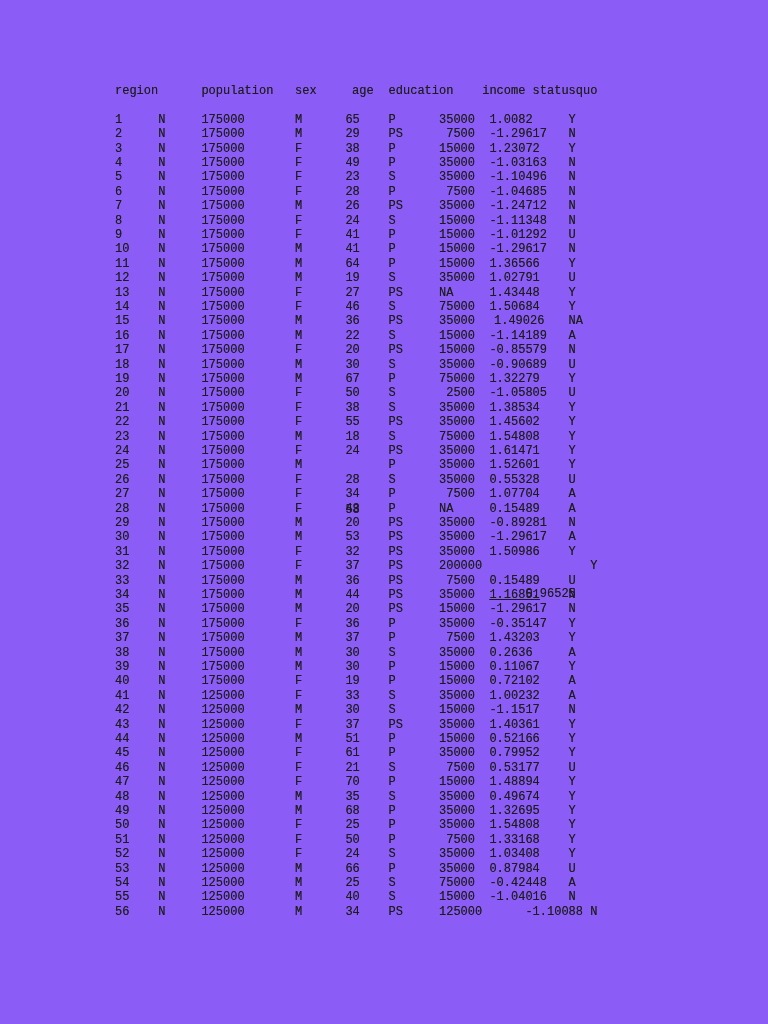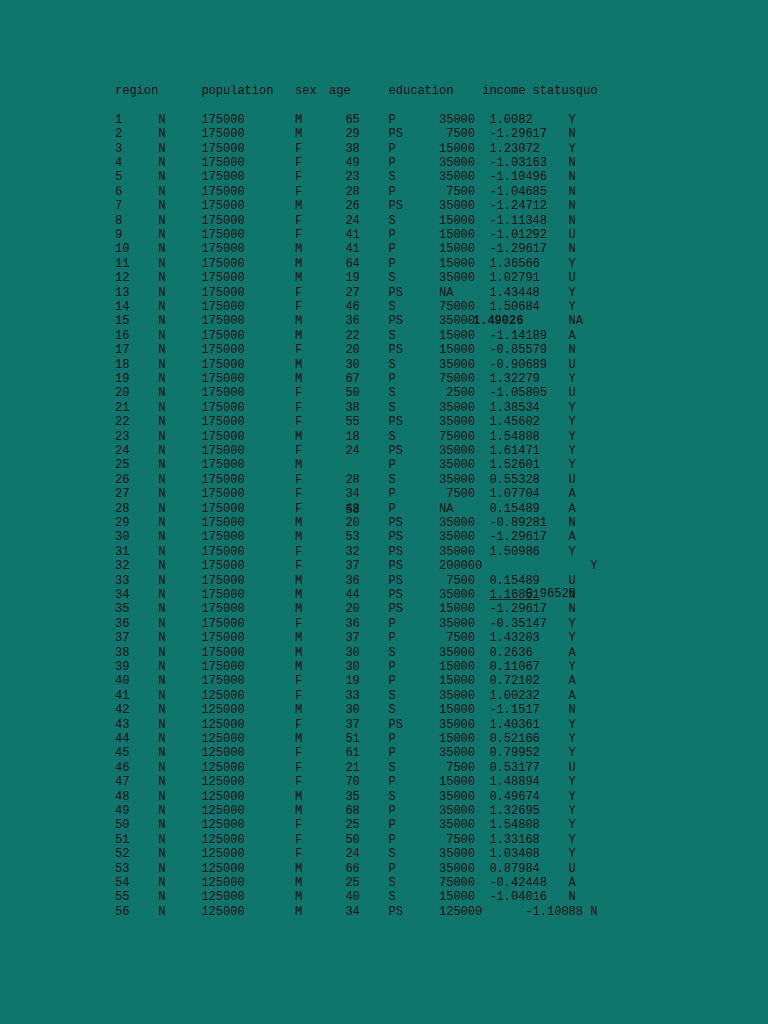--- a/index.html
+++ b/index.html
@@ -1,20 +1,20 @@
 <!DOCTYPE html>
 <html><head>
 <meta charset="utf-8">
 <style>
   html, body { margin: 0; padding: 0; background: #ffffff; }
   .page {
     position: relative;
     width: 768px;
     height: 1024px;
-    background: #0f766e;
+    background: #8b5cf6;
     overflow: hidden;
   }
   .table { position: absolute; inset: 0; }
   .line {
     position: absolute;
     left: 0;
     width: 100%;
     height: 14.4px;
   }
   .cell {
@@ -30,21 +30,21 @@
 </style>
 </head>
 <body>
 
 <div class="page">
   <div id="data-table" class="table">
       <div class="line" style="top: 84px;">
         <span class="cell" style="left: 115px;">region</span>
         <span class="cell" style="left: 201.4px;">population</span>
         <span class="cell" style="left: 295px;">sex</span>
-        <span class="cell" style="left: 329px; text-align: center;">age</span>
+        <span class="cell" style="left: 352px; text-align: center;">age</span>
         <span class="cell" style="left: 388.6px;">education</span>
         <span class="cell" style="left: 482.2px;">income</span>
         <span class="cell" style="left: 532.6px;">statusquo</span>
       </div>
       <div class="line" style="top: 112.8px;">
         <span class="cell" style="left: 115px;">1</span>
         <span class="cell" style="left: 158.2px;">N</span>
         <span class="cell" style="left: 201.4px;">175000</span>
         <span class="cell" style="left: 295px;">M</span>
         <span class="cell" style="left: 345.4px;">65</span>
@@ -197,21 +197,21 @@
         <span class="cell" style="left: 568.6px;">Y</span>
       </div>
       <div class="line" style="top: 314.4px;">
         <span class="cell" style="left: 115px;">15</span>
         <span class="cell" style="left: 158.2px;">N</span>
         <span class="cell" style="left: 201.4px;">175000</span>
         <span class="cell" style="left: 295px;">M</span>
         <span class="cell" style="left: 345.4px;">36</span>
         <span class="cell" style="left: 388.6px;">PS</span>
         <span class="cell" style="left: 439px;">35000</span>
-        <span class="cell" style="left: 473px; font-weight: bold;">1.49026</span>
+        <span class="cell" style="left: 494px;">1.49026</span>
         <span class="cell" style="left: 568.6px;">NA</span>
       </div>
       <div class="line" style="top: 328.8px;">
         <span class="cell" style="left: 115px;">16</span>
         <span class="cell" style="left: 158.2px;">N</span>
         <span class="cell" style="left: 201.4px;">175000</span>
         <span class="cell" style="left: 295px;">M</span>
         <span class="cell" style="left: 345.4px;">22</span>
         <span class="cell" style="left: 388.6px;">S</span>
         <span class="cell" style="left: 439px;">15000</span>

